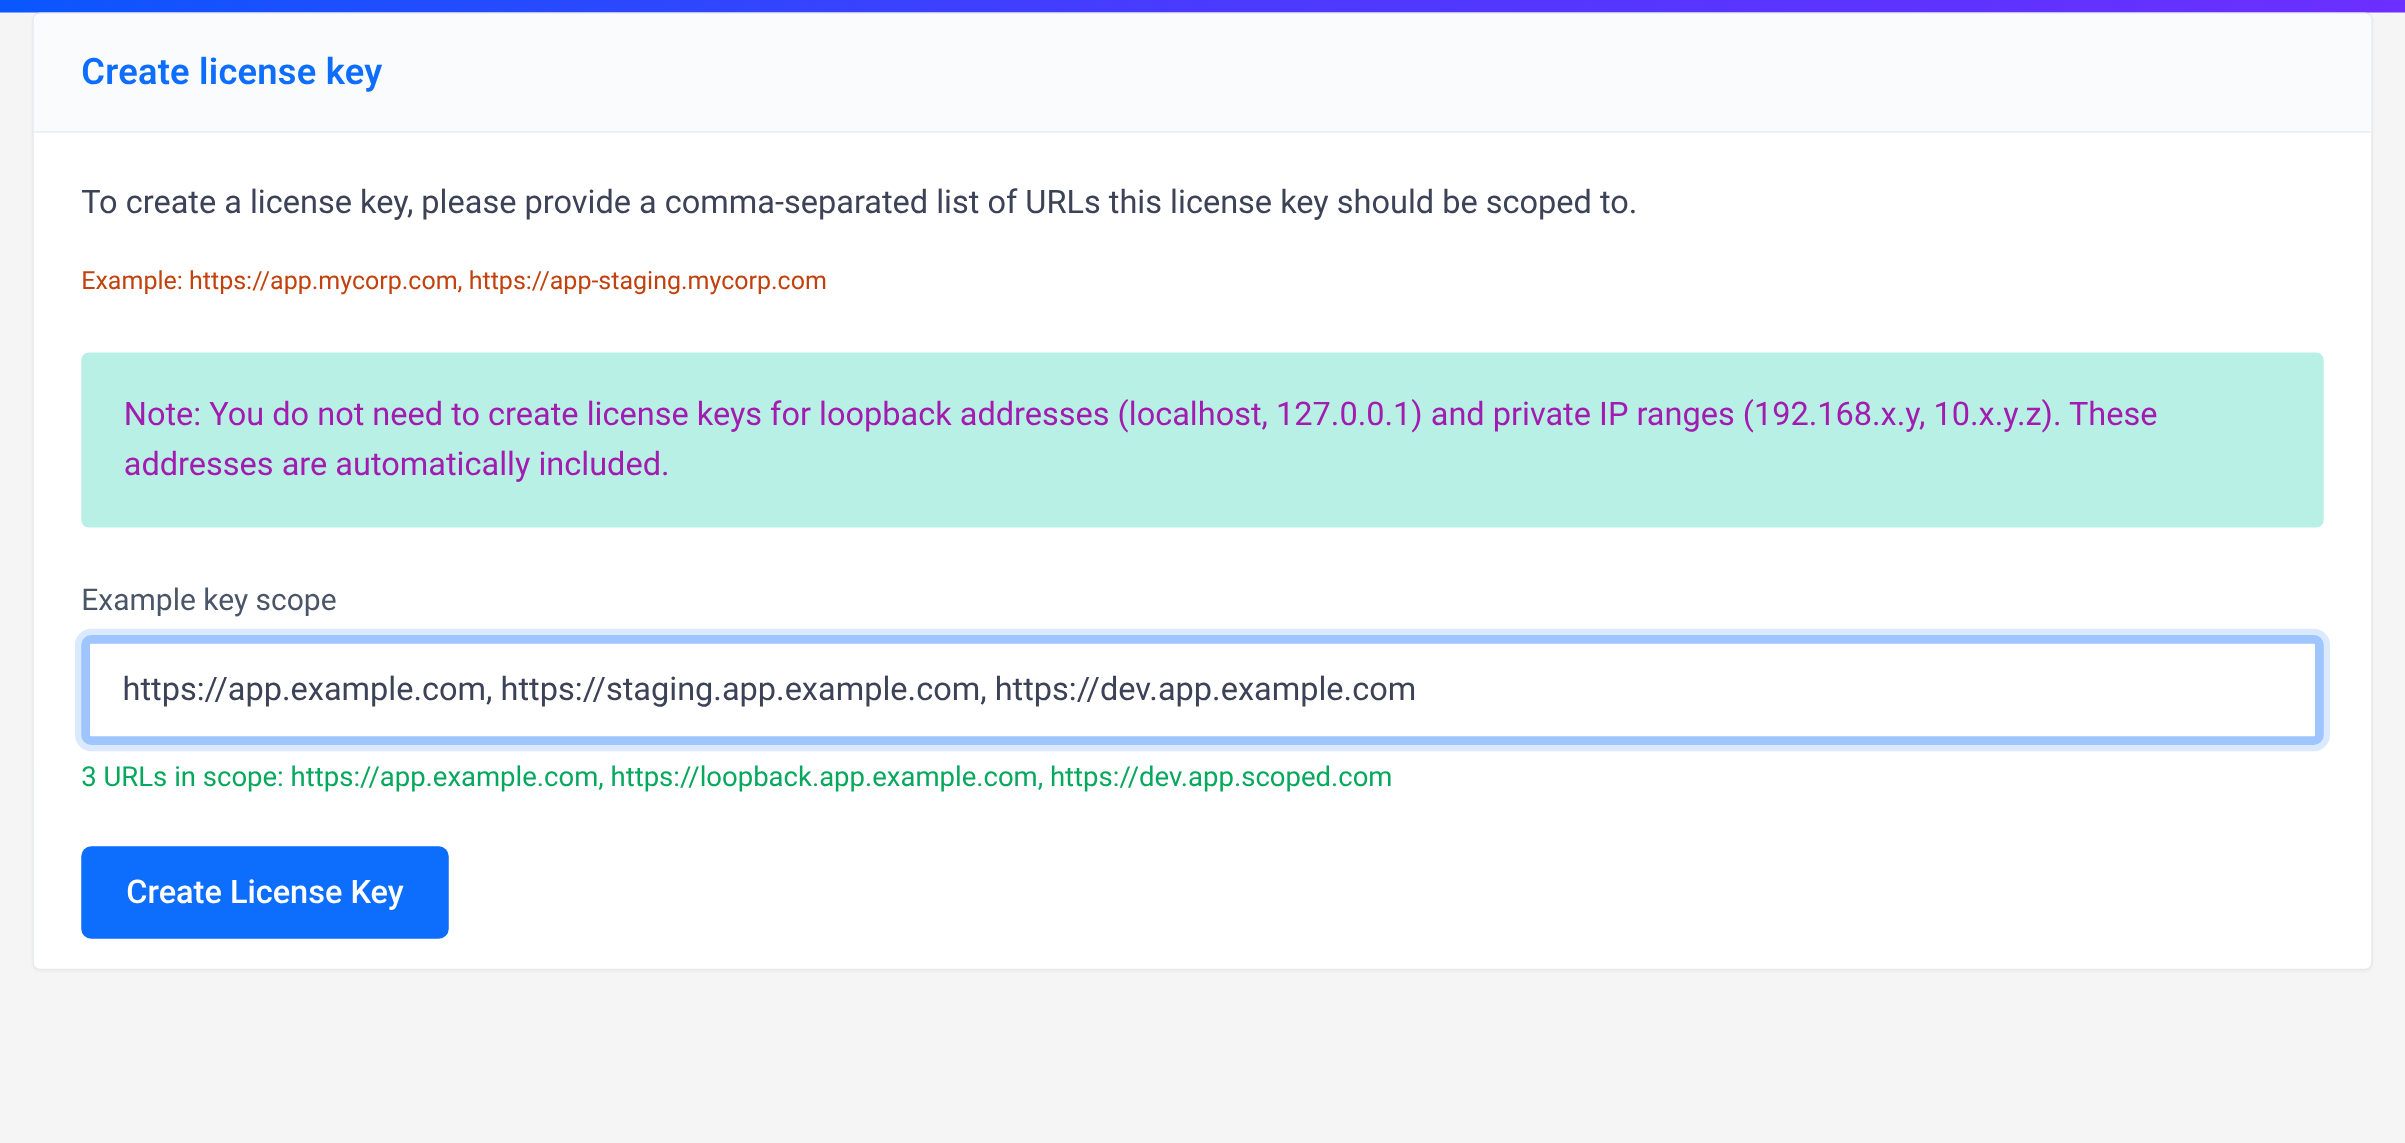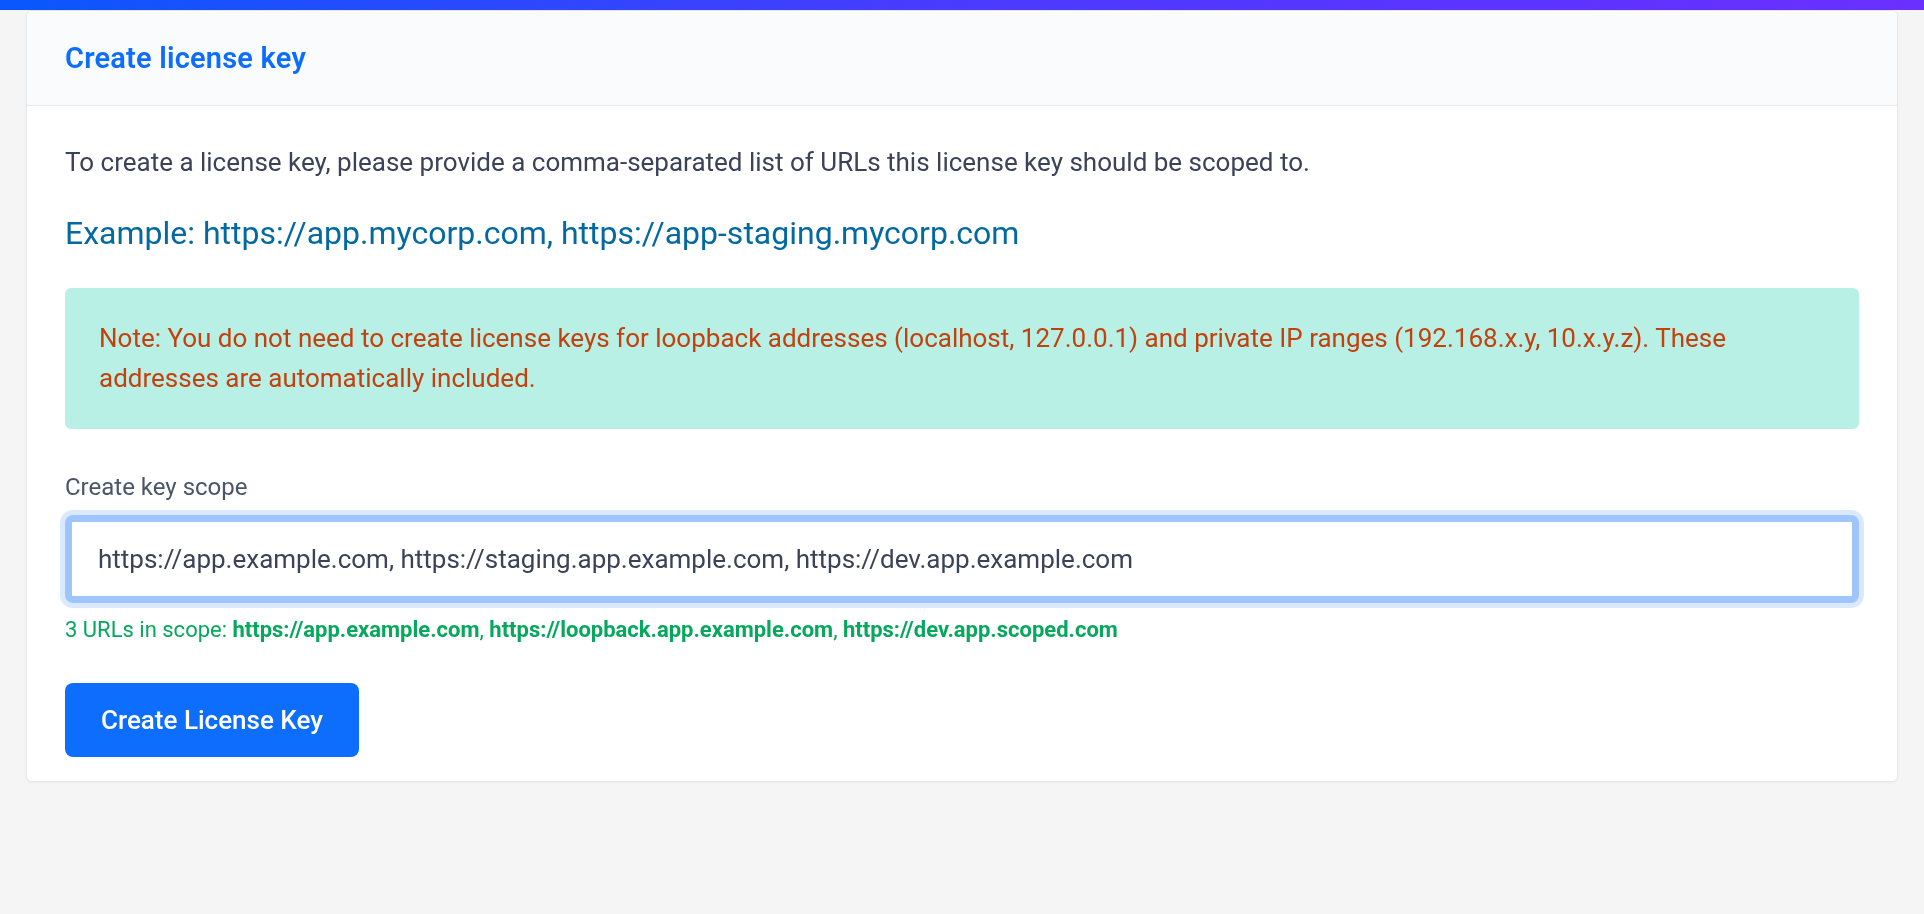--- a/index.html
+++ b/index.html
@@ -38,33 +38,33 @@
     .card-body {
       padding: 38px 38px 24px 38px;
     }
     .instruction {
       color: #3c4257;
       font-size: 26px;
       line-height: 1.45;
       margin-bottom: 28px;
     }
     .example {
-      color: #0369a1;
-      font-size: 32px;
+      color: #c2410c;
+      font-size: 20px;
       line-height: 1.45;
-      margin-bottom: 32px;
+      margin-bottom: 43px;
     }
     .note-box {
       background: #b9f0e6;
       border-radius: 6px;
       padding: 30px 34px;
       margin-bottom: 44px;
     }
     .note-box p {
-      color: #c2410c;
+      color: #a21caf;
       font-size: 26px;
       line-height: 1.55;
     }
     .field-label {
       color: #4a5568;
       font-size: 24px;
       margin-bottom: 14px;
       display: block;
     }
     .scope-input {
@@ -79,21 +79,21 @@
       border-color: #9ec5fe;
       font-family: inherit;
     }
     .validation {
       color: #05a85c;
       font-size: 22px;
       margin-top: 12px;
       line-height: 1.4;
     }
     .validation .bold {
-      font-weight: 700;
+      font-weight: 400;
     }
     .submit-btn {
       margin-top: 38px;
       background: #0d6efd;
       color: #ffffff;
       border: none;
       border-radius: 8px;
       padding: 22px 36px;
       font-size: 26px;
       font-weight: 500;
@@ -111,21 +111,21 @@
     <h1>Create license key</h1>
   </div>
   <div class="card-body">
     <p class="instruction">To create a license key, please provide a comma-separated list of URLs this license key should be scoped to.</p>
     <p class="example">Example: https://app.mycorp.com, https://app-staging.mycorp.com</p>
 
     <div class="note-box">
       <p>Note: You do not need to create license keys for loopback addresses (localhost, 127.0.0.1) and private IP ranges (192.168.x.y, 10.x.y.z). These addresses are automatically included.</p>
     </div>
 
-    <label class="field-label">Create key scope</label>
+    <label class="field-label">Example key scope</label>
     <input type="text" class="scope-input" value="https://app.example.com, https://staging.app.example.com, https://dev.app.example.com" style="">
 
     <div class="validation">
       <span>3 URLs in scope: </span><span class="bold">https://app.example.com</span><span>, </span><span class="bold">https://loopback.app.example.com</span><span>, </span><span class="bold">https://dev.app.scoped.com</span>
     </div>
 
     <button class="submit-btn">Create License Key</button>
   </div>
 </div>
 

